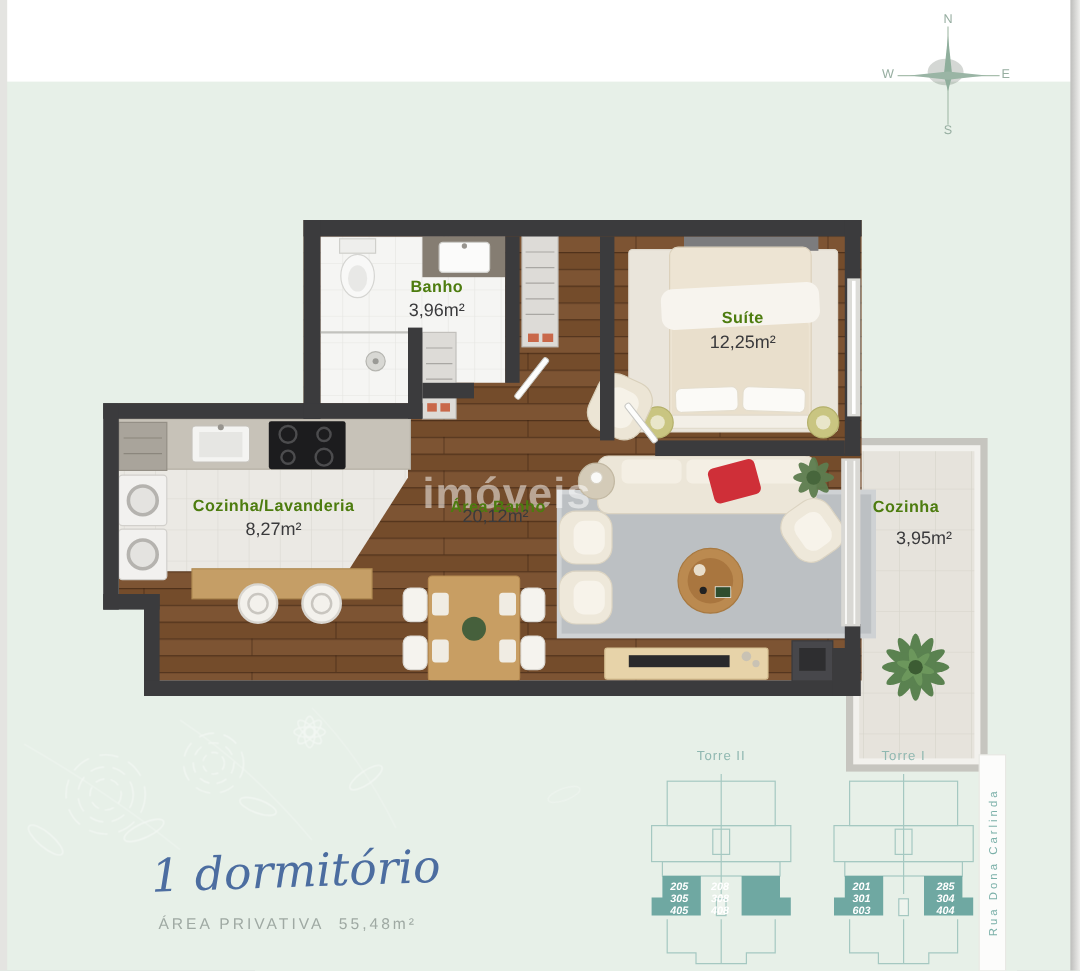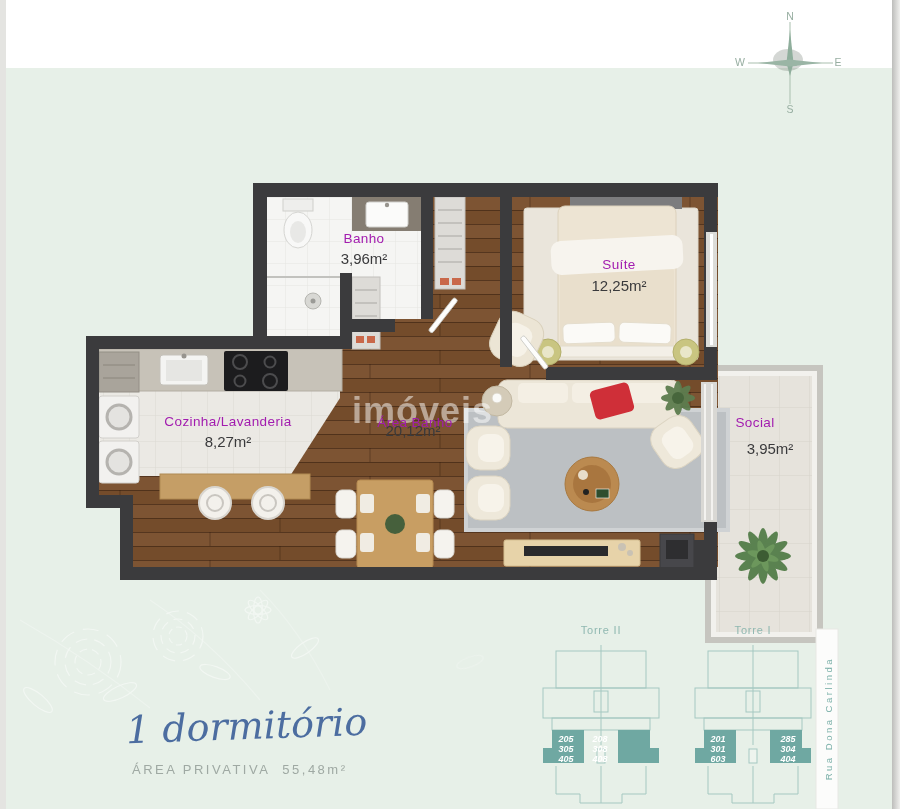--- a/index.html
+++ b/index.html
@@ -1,21 +1,21 @@
 <!DOCTYPE html>
 <html><head>
 <meta charset="utf-8">
 <style>
   html,body{margin:0;padding:0;background:#cfcfcf;}
   #page{position:relative;width:900px;height:809px;overflow:hidden;background:#e7f0e8;
         font-family:"Liberation Sans",sans-serif;}
   #plan-svg{position:absolute;left:0;top:0;z-index:1;}
   .ov{position:absolute;z-index:2;}
   .ctr{transform:translateX(-50%);}
-  .room-name{font-weight:normal;font-size:13.5px;color:#a21caf;letter-spacing:.4px;white-space:nowrap;text-align:right;}
+  .room-name{font-weight:bold;font-size:13.5px;color:#4d7c0f;letter-spacing:.4px;white-space:nowrap;text-align:right;}
   .room-area{font-size:15px;color:#3a3a3c;white-space:nowrap;text-align:center;}
   .compass-letter{font-size:10.5px;color:#97ae a1;color:#97aea1;}
   .wm-brand{font-size:112px;line-height:1;font-weight:800;letter-spacing:-6px;color:rgba(255,255,255,.5);}
   .wm-suffix{font-size:36px;font-weight:600;letter-spacing:1px;color:rgba(255,255,255,.5);}
   .title-script{font-family:"DejaVu Serif","Liberation Serif",serif;font-style:italic;font-size:38px;
         color:#4c6da0;transform:rotate(-2deg);white-space:nowrap;}
   .area-priv{font-size:13px;letter-spacing:2.5px;color:#9fa9a3;white-space:nowrap;display:flex;gap:12px;}
   .torre-label{font-size:11px;color:#90b8b1;letter-spacing:.8px;white-space:nowrap;text-align:center;}
   .unit-block{font-size:9px;line-height:9.8px;font-style:italic;font-weight:bold;color:#ffffff;text-align:center;white-space:nowrap;}
   .street{position:absolute;left:818px;top:630px;width:20px;height:178px;z-index:2;
@@ -329,21 +329,21 @@
 
 <div class="ov room-name ctr" style="left:619px;top:257px;">Suíte</div>
 <div class="ov room-area ctr" style="left:619px;top:277px;">12,25m²</div>
 
 <div class="ov room-name ctr" style="left:228px;top:414px;">Cozinha/Lavanderia</div>
 <div class="ov room-area ctr" style="left:228px;top:433px;">8,27m²</div>
 
 <div class="ov room-name ctr" style="left:415px;top:415px;">Área Banho</div>
 <div class="ov room-area ctr" style="left:413px;top:422px;">20,12m²</div>
 
-<div class="ov room-name ctr" style="left:755px;top:415px;">Social</div>
+<div class="ov room-name ctr" style="left:755px;top:415px;">Cozinha</div>
 <div class="ov room-area ctr" style="left:754px;top:440px;margin-left:16px;">3,95m²</div>
 
 <div class="ov title-script" style="left:126px;top:704px;">1 dormitório</div>
 <div class="ov area-priv" style="left:132px;top:762px;">
   <span>ÁREA PRIVATIVA</span>
   <span>55,48m²</span>
 </div>
 
 <div class="ov torre-label ctr" style="left:601px;top:624px;">Torre II</div>
 <div class="ov torre-label ctr" style="left:753px;top:624px;">Torre I</div>

